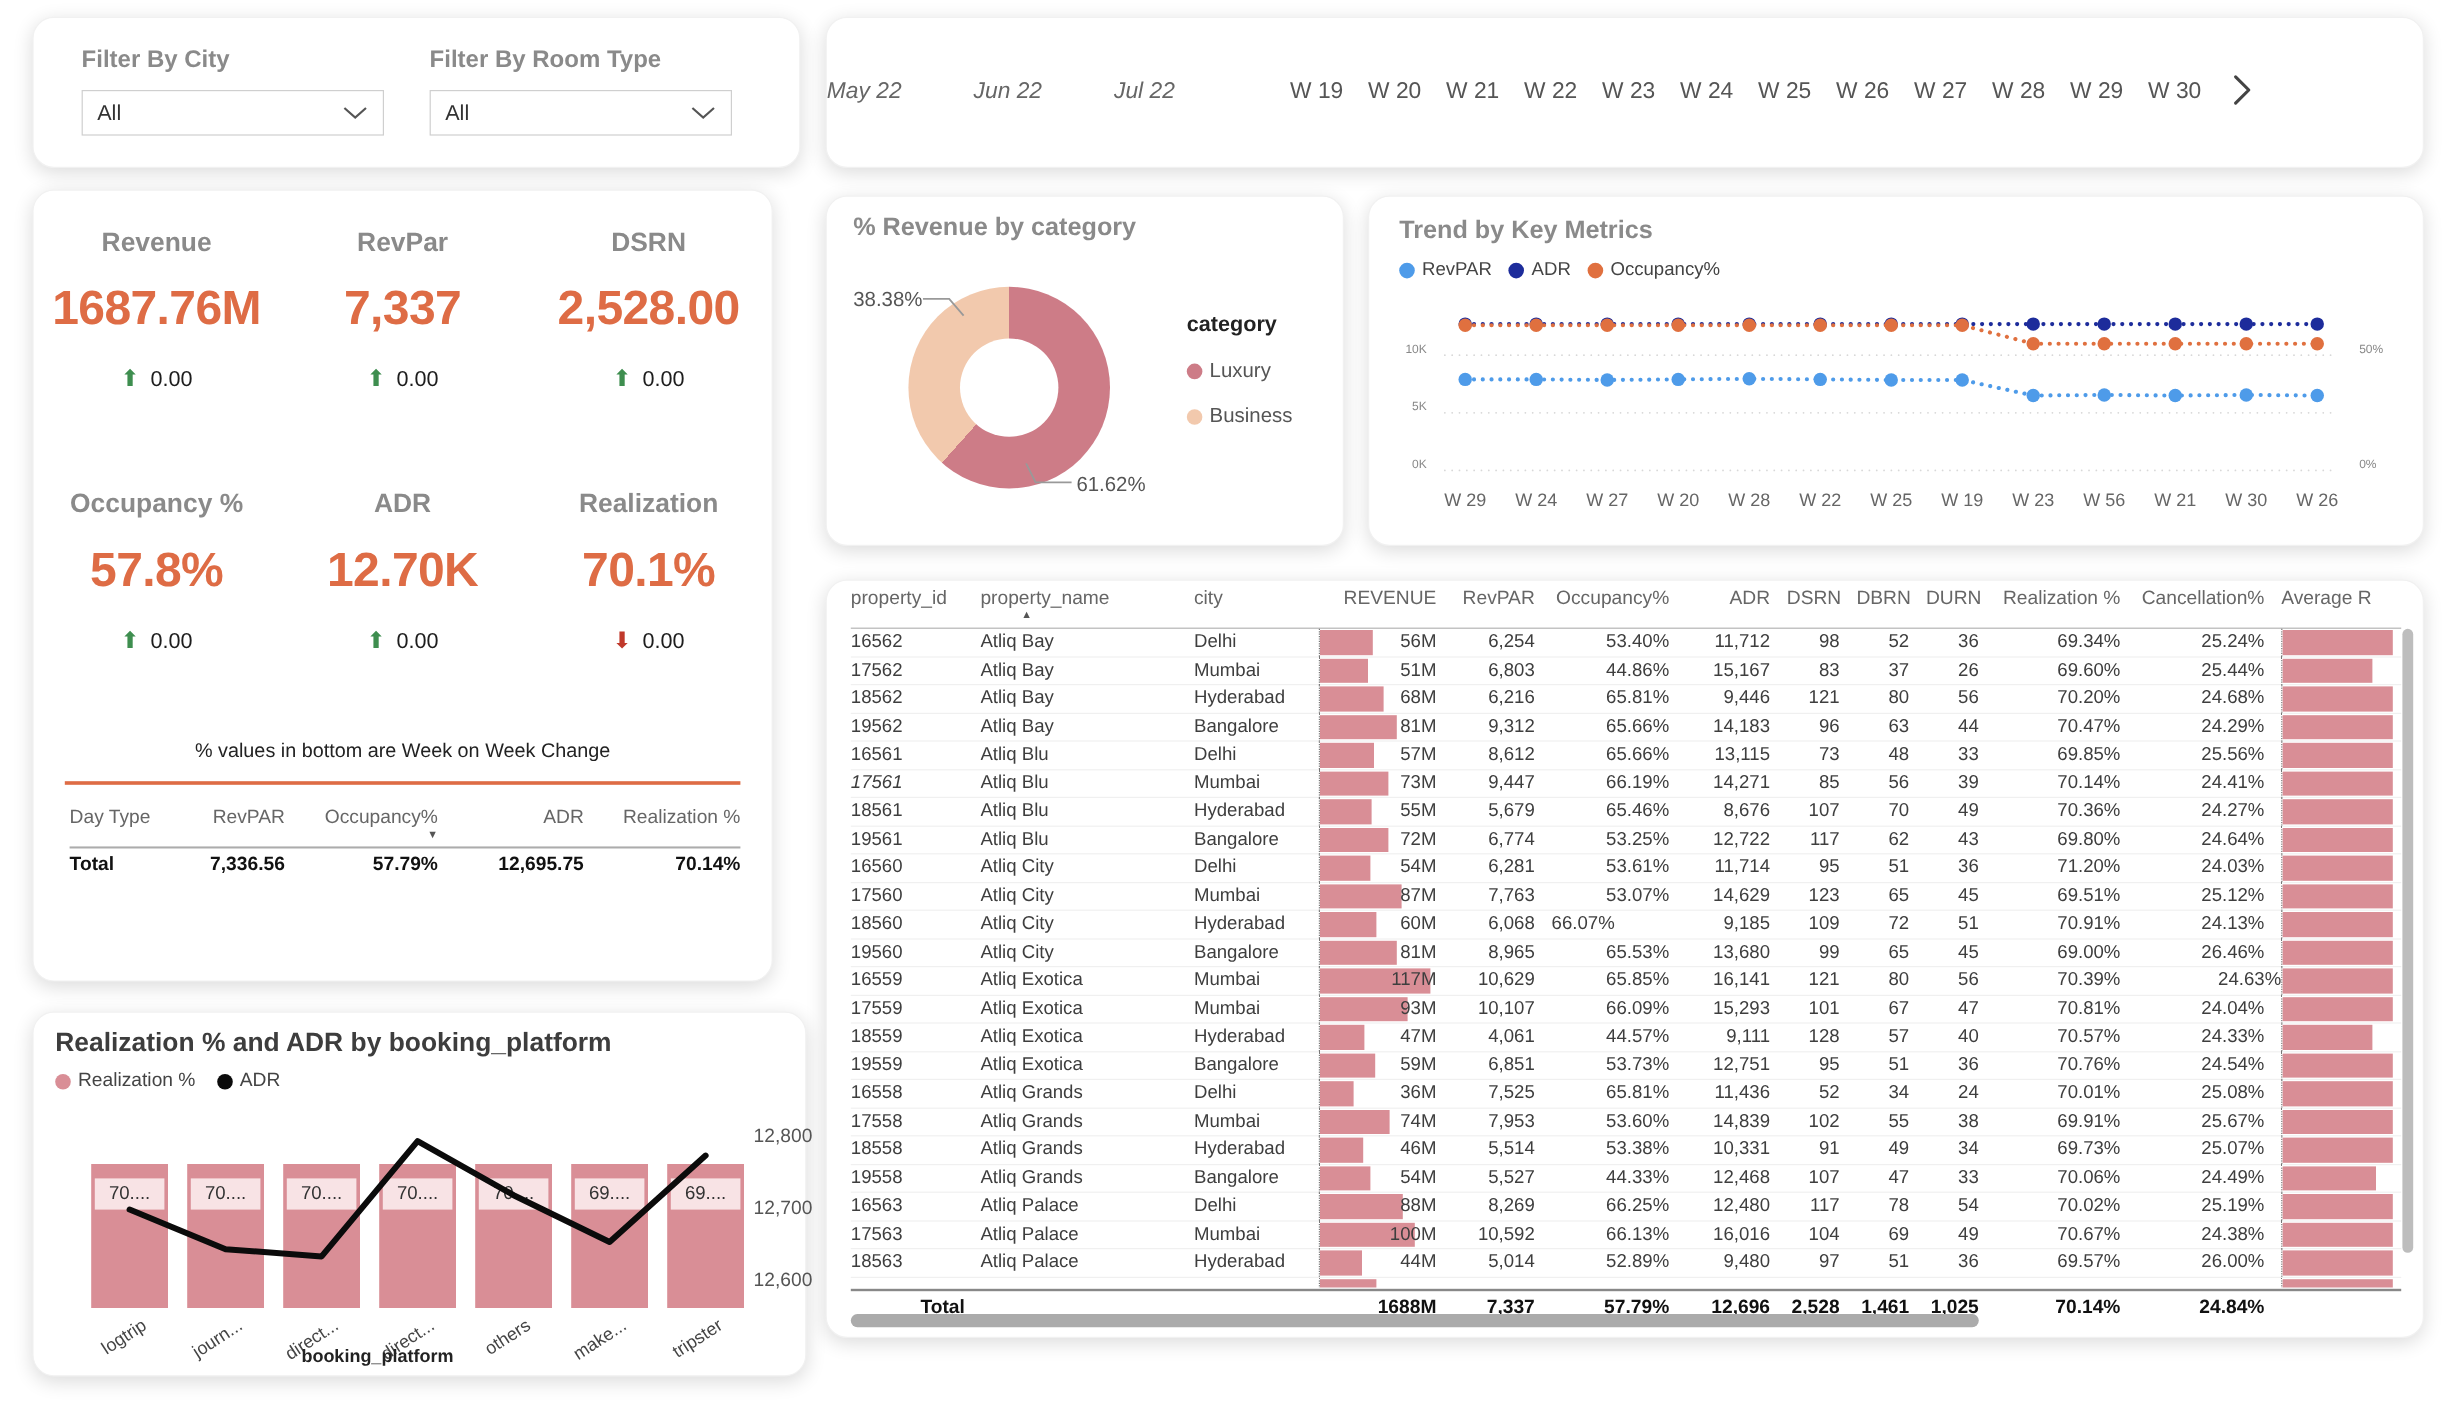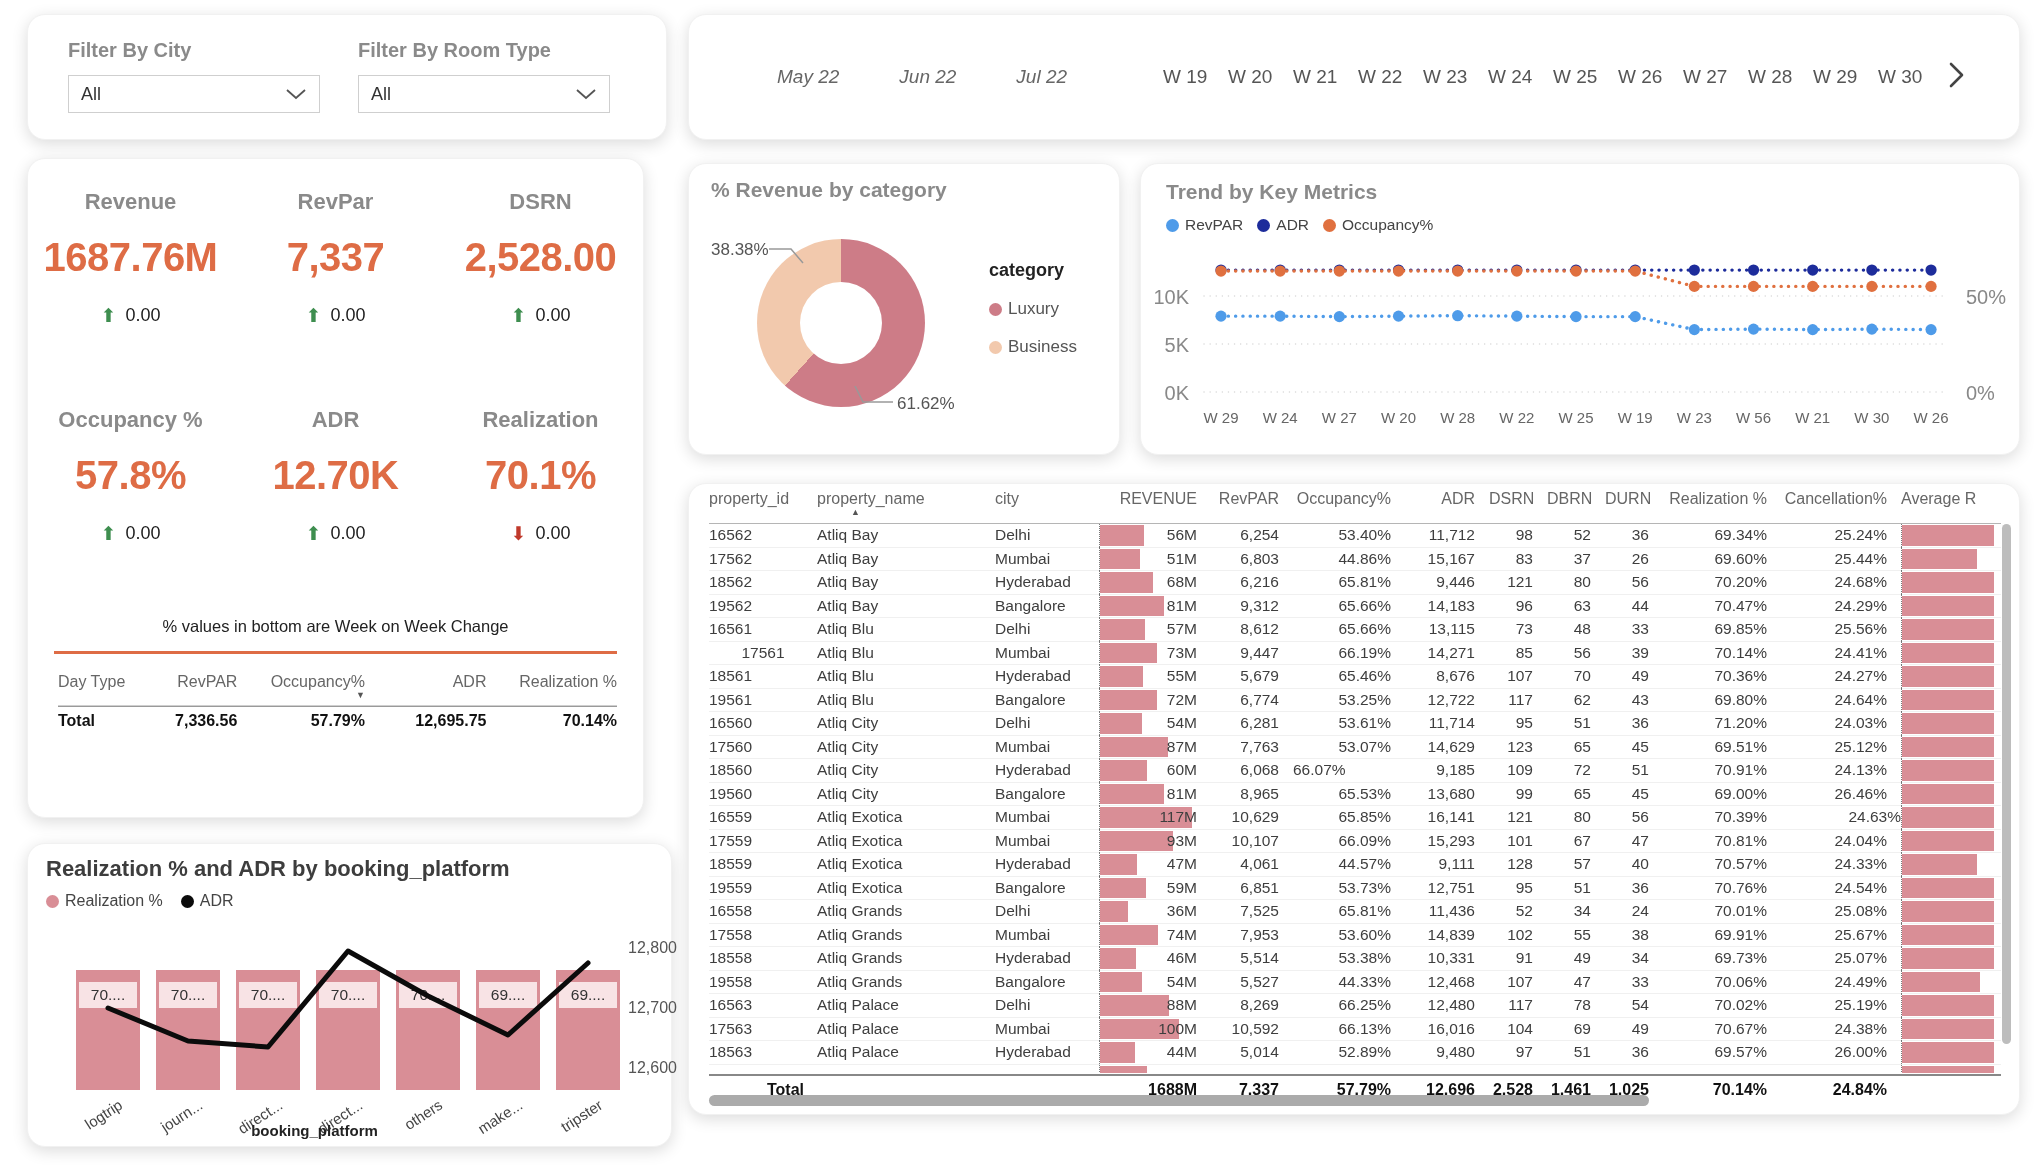--- a/index.html
+++ b/index.html
@@ -14,21 +14,21 @@
   .filter-group { position: absolute; top: 24px; width: 252px; }
   .fg-city { left: 40px; } .fg-room { left: 330px; }
   .filter-label { font-size: 20px; font-weight: 700; color: #8a8a8a; }
   .dropdown { margin-top: 13px; height: 38px; border: 1px solid #cfcfcf; background: #fff;
               display: flex; align-items: center; justify-content: space-between;
               padding: 0 12px; font-size: 18px; color: #333; cursor: pointer; }
 
   
   #card-timeline { left: 688px; top: 14px; width: 1332px; height: 126px;
                    display: flex; align-items: center; }
-  #tl-months { display: flex; gap: 60px; margin-left: 88px; }
+  #tl-months { display: flex; gap: 60px; }
   .tl-month { font-style: italic; color: #666; font-size: 19px; white-space: nowrap; }
   #tl-weeks { display: flex; gap: 21px; margin-left: 96px; }
   .tl-week { font-size: 19px; color: #555; width: 44px; text-align: center; white-space: nowrap; }
   .tl-next { margin-left: 26px; display: flex; align-items: center; }
 
   
   #card-kpi { left: 27px; top: 158px; width: 617px; height: 660px; }
   .kpi-row { position: absolute; left: 0; width: 100%; display: flex; }
   #kpi-row1 { top: 30px; } #kpi-row2 { top: 248px; }
   .kpi { flex: 1; display: flex; flex-direction: column; align-items: center; }
@@ -77,21 +77,21 @@
   .d-callout { position: absolute; font-size: 17px; color: #555; }
   .d-line { position: absolute; pointer-events: none; }
   #donut-legend { position: absolute; left: 300px; top: 96px; }
   .dleg-title { font-size: 18px; font-weight: 700; color: #222; }
   .dleg-item { margin-top: 18px; font-size: 17px; color: #555; display: flex; align-items: center; cursor: pointer; }
 
   
   #card-trend { left: 1140px; top: 163px; width: 880px; height: 292px; }
   #trend-legend { left: 25px; top: 52px; font-size: 15.5px; }
   #trend-svg { position: absolute; left: 55px; top: 92px; }
-  .t-ytick { position: absolute; font-size: 20px; color: #888; width: 38px; }
+  .t-ytick { position: absolute; font-size: 10px; color: #888; width: 38px; }
   .t-ytick.l { left: 10px; text-align: right; }
   .t-ytick.r { left: 825px; text-align: left; }
   .t-xl { position: absolute; top: 245px; width: 58px; text-align: center; font-size: 15px; color: #666; white-space: nowrap; }
 
   
   #card-table { left: 688px; top: 483px; width: 1332px; height: 632px; }
   #pt-head { position: absolute; left: 20px; top: 6px; height: 34px; display: flex;
              border-bottom: 1px solid #b5b5b5; font-size: 16px; color: #666; }
   .th { overflow: hidden; white-space: nowrap; }
   #pt-rows { position: absolute; left: 20px; top: 40px; }
@@ -515,21 +515,21 @@
           <div class="td" style="width: 58px; text-align: right; padding-right: 14px;">73</div>
           <div class="td" style="width: 58px; text-align: right; padding-right: 14px;">48</div>
           <div class="td" style="width: 58px; text-align: right; padding-right: 14px;">33</div>
           <div class="td" style="width: 118px; text-align: right; padding-right: 14px;">69.85%</div>
           <div class="td" style="width: 120px; text-align: right; padding-right: 14px;">25.56%</div>
           <div class="td avg-wrap" style="width: 100px;">
             <div class="avg-bar" style="width: 92px;"></div>
           </div>
         </div>
         <div class="pt-row">
-          <div class="td" style="width: 108px; text-align: center;">17561</div>
+          <div class="td" style="width: 108px; text-align: left; font-style: italic;">17561</div>
           <div class="td" style="width: 178px; text-align: left;">Atliq Blu</div>
           <div class="td" style="width: 104px; text-align: left;">Mumbai</div>
           <div class="td rev-wrap" style="width: 112px;">
             <div class="rev-bar" style="width: 57px;"></div>
             <div class="rev-val">73M</div>
           </div>
           <div class="td" style="width: 82px; text-align: right; padding-right: 14px;">9,447</div>
           <div class="td" style="width: 112px; text-align: right; padding-right: 14px;">66.19%</div>
           <div class="td" style="width: 84px; text-align: right; padding-right: 14px;">14,271</div>
           <div class="td" style="width: 58px; text-align: right; padding-right: 14px;">85</div>

